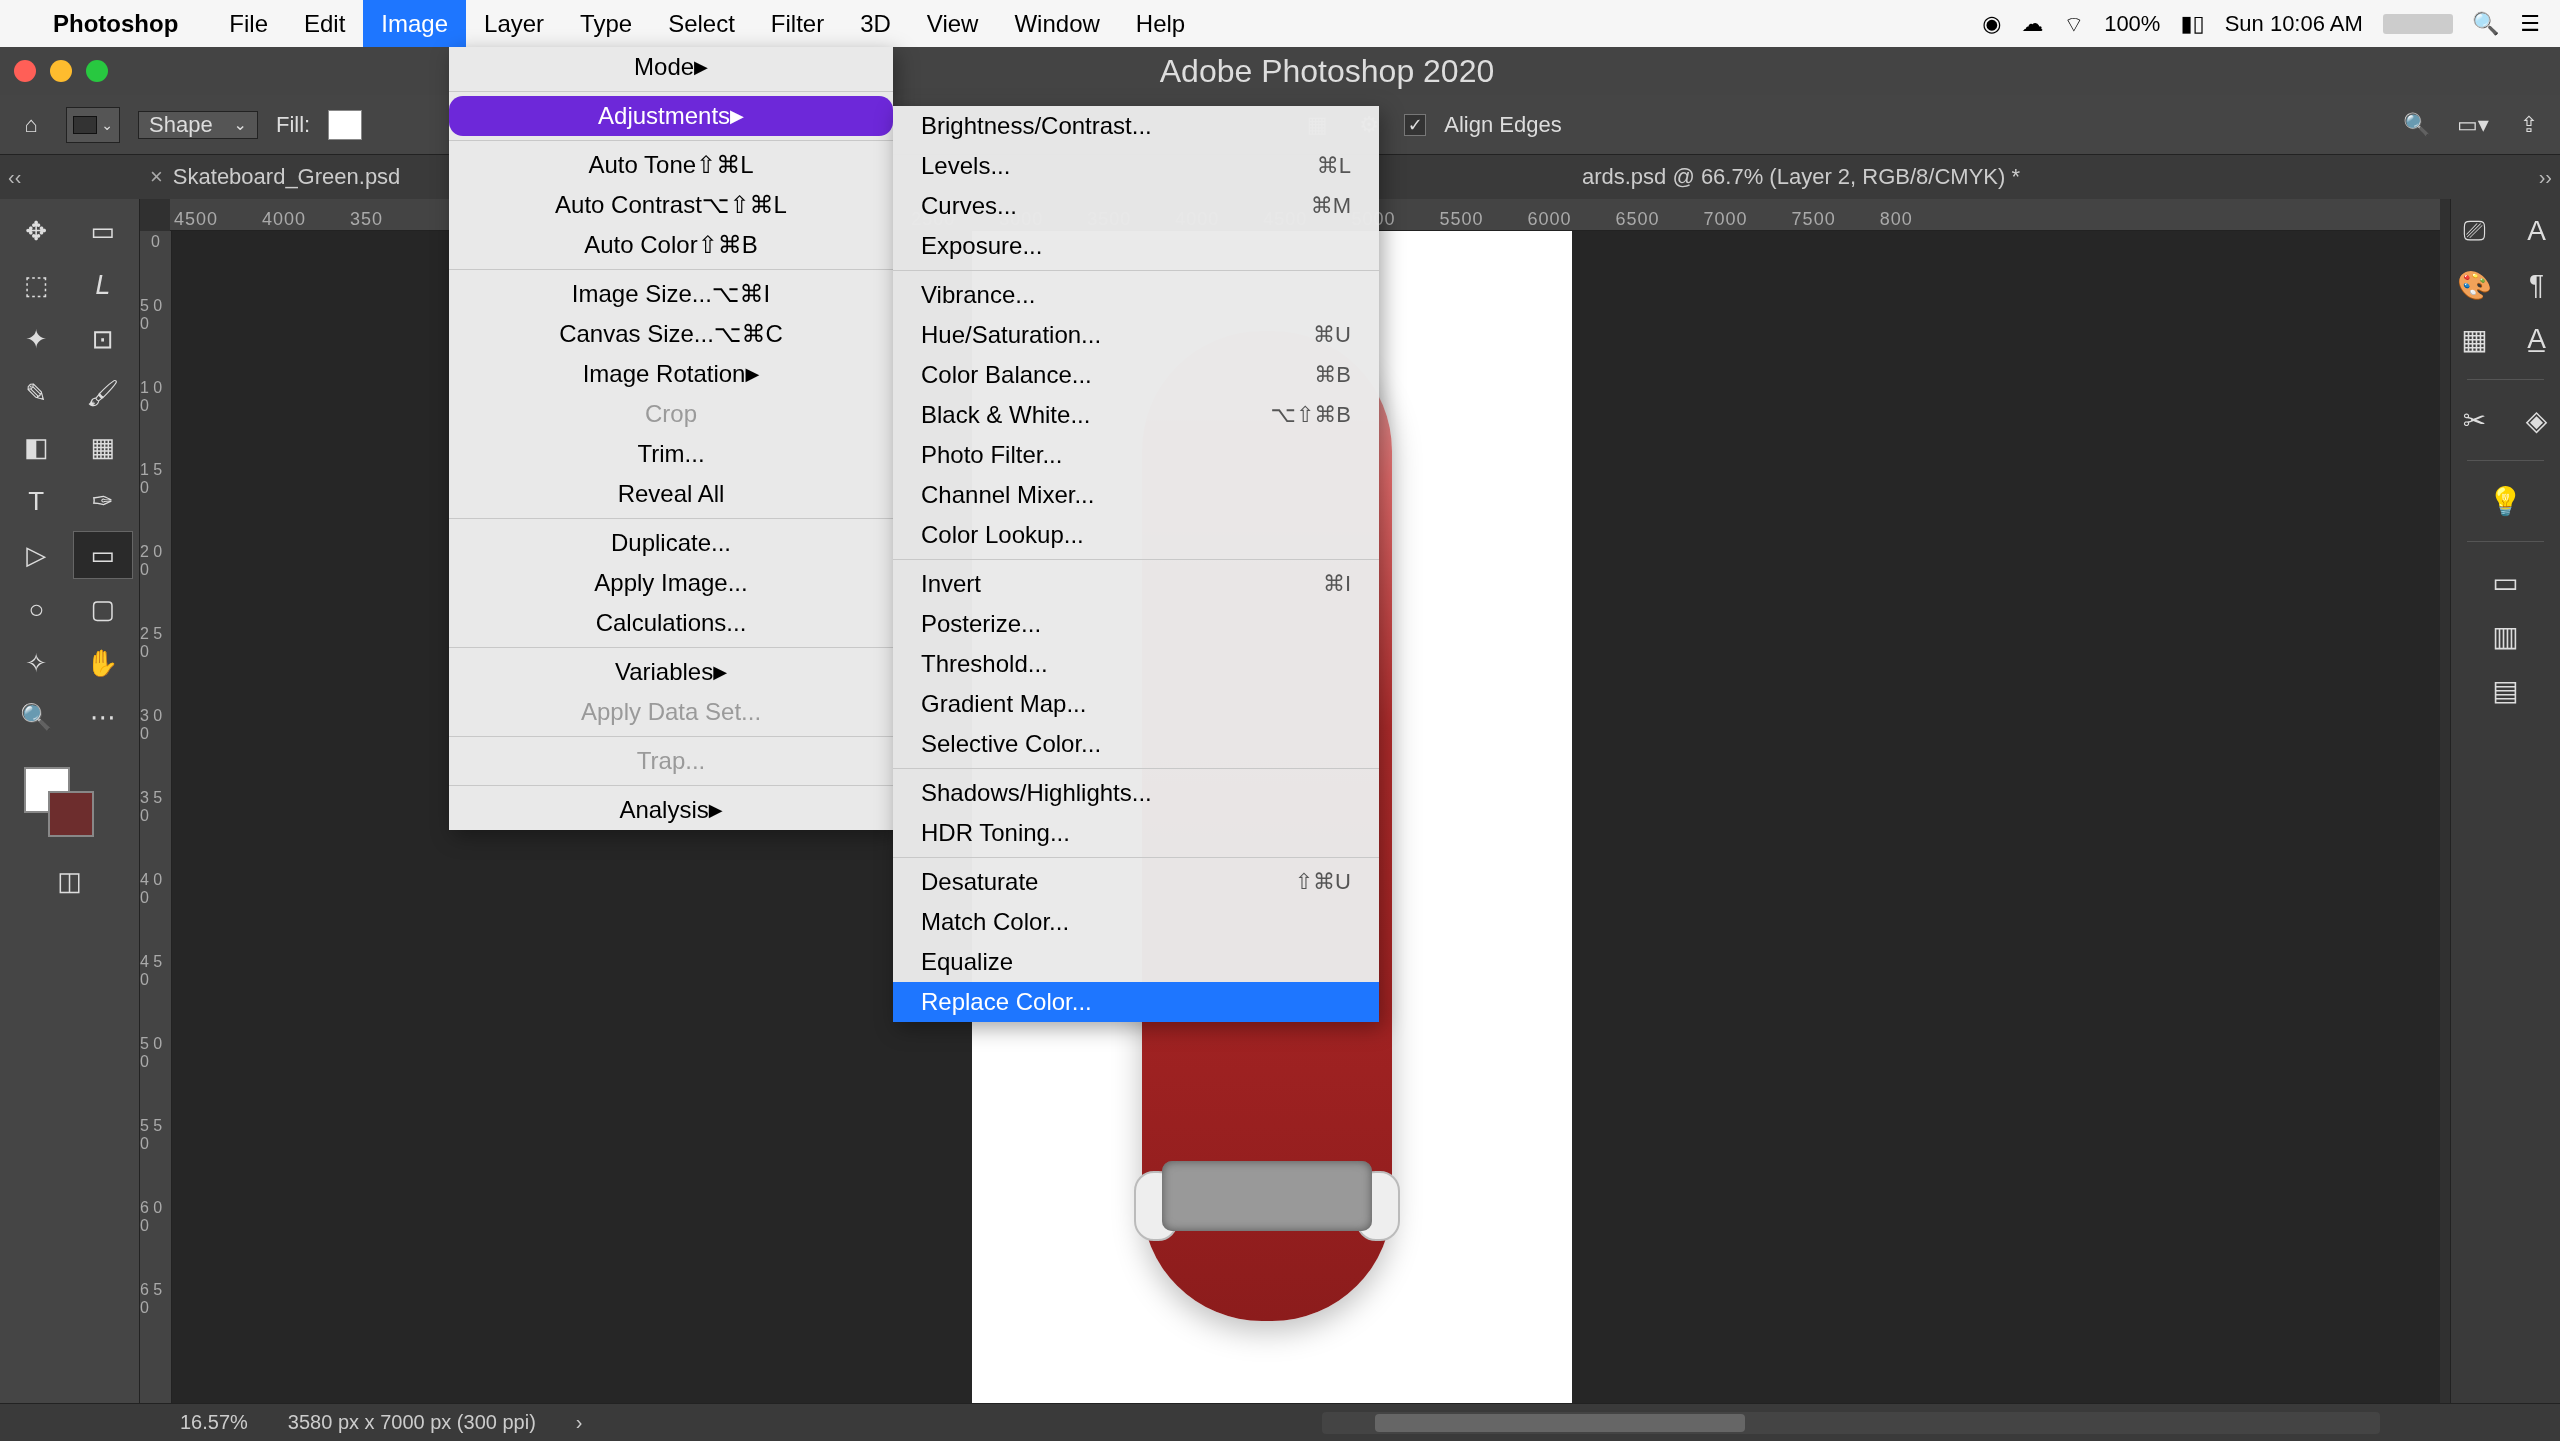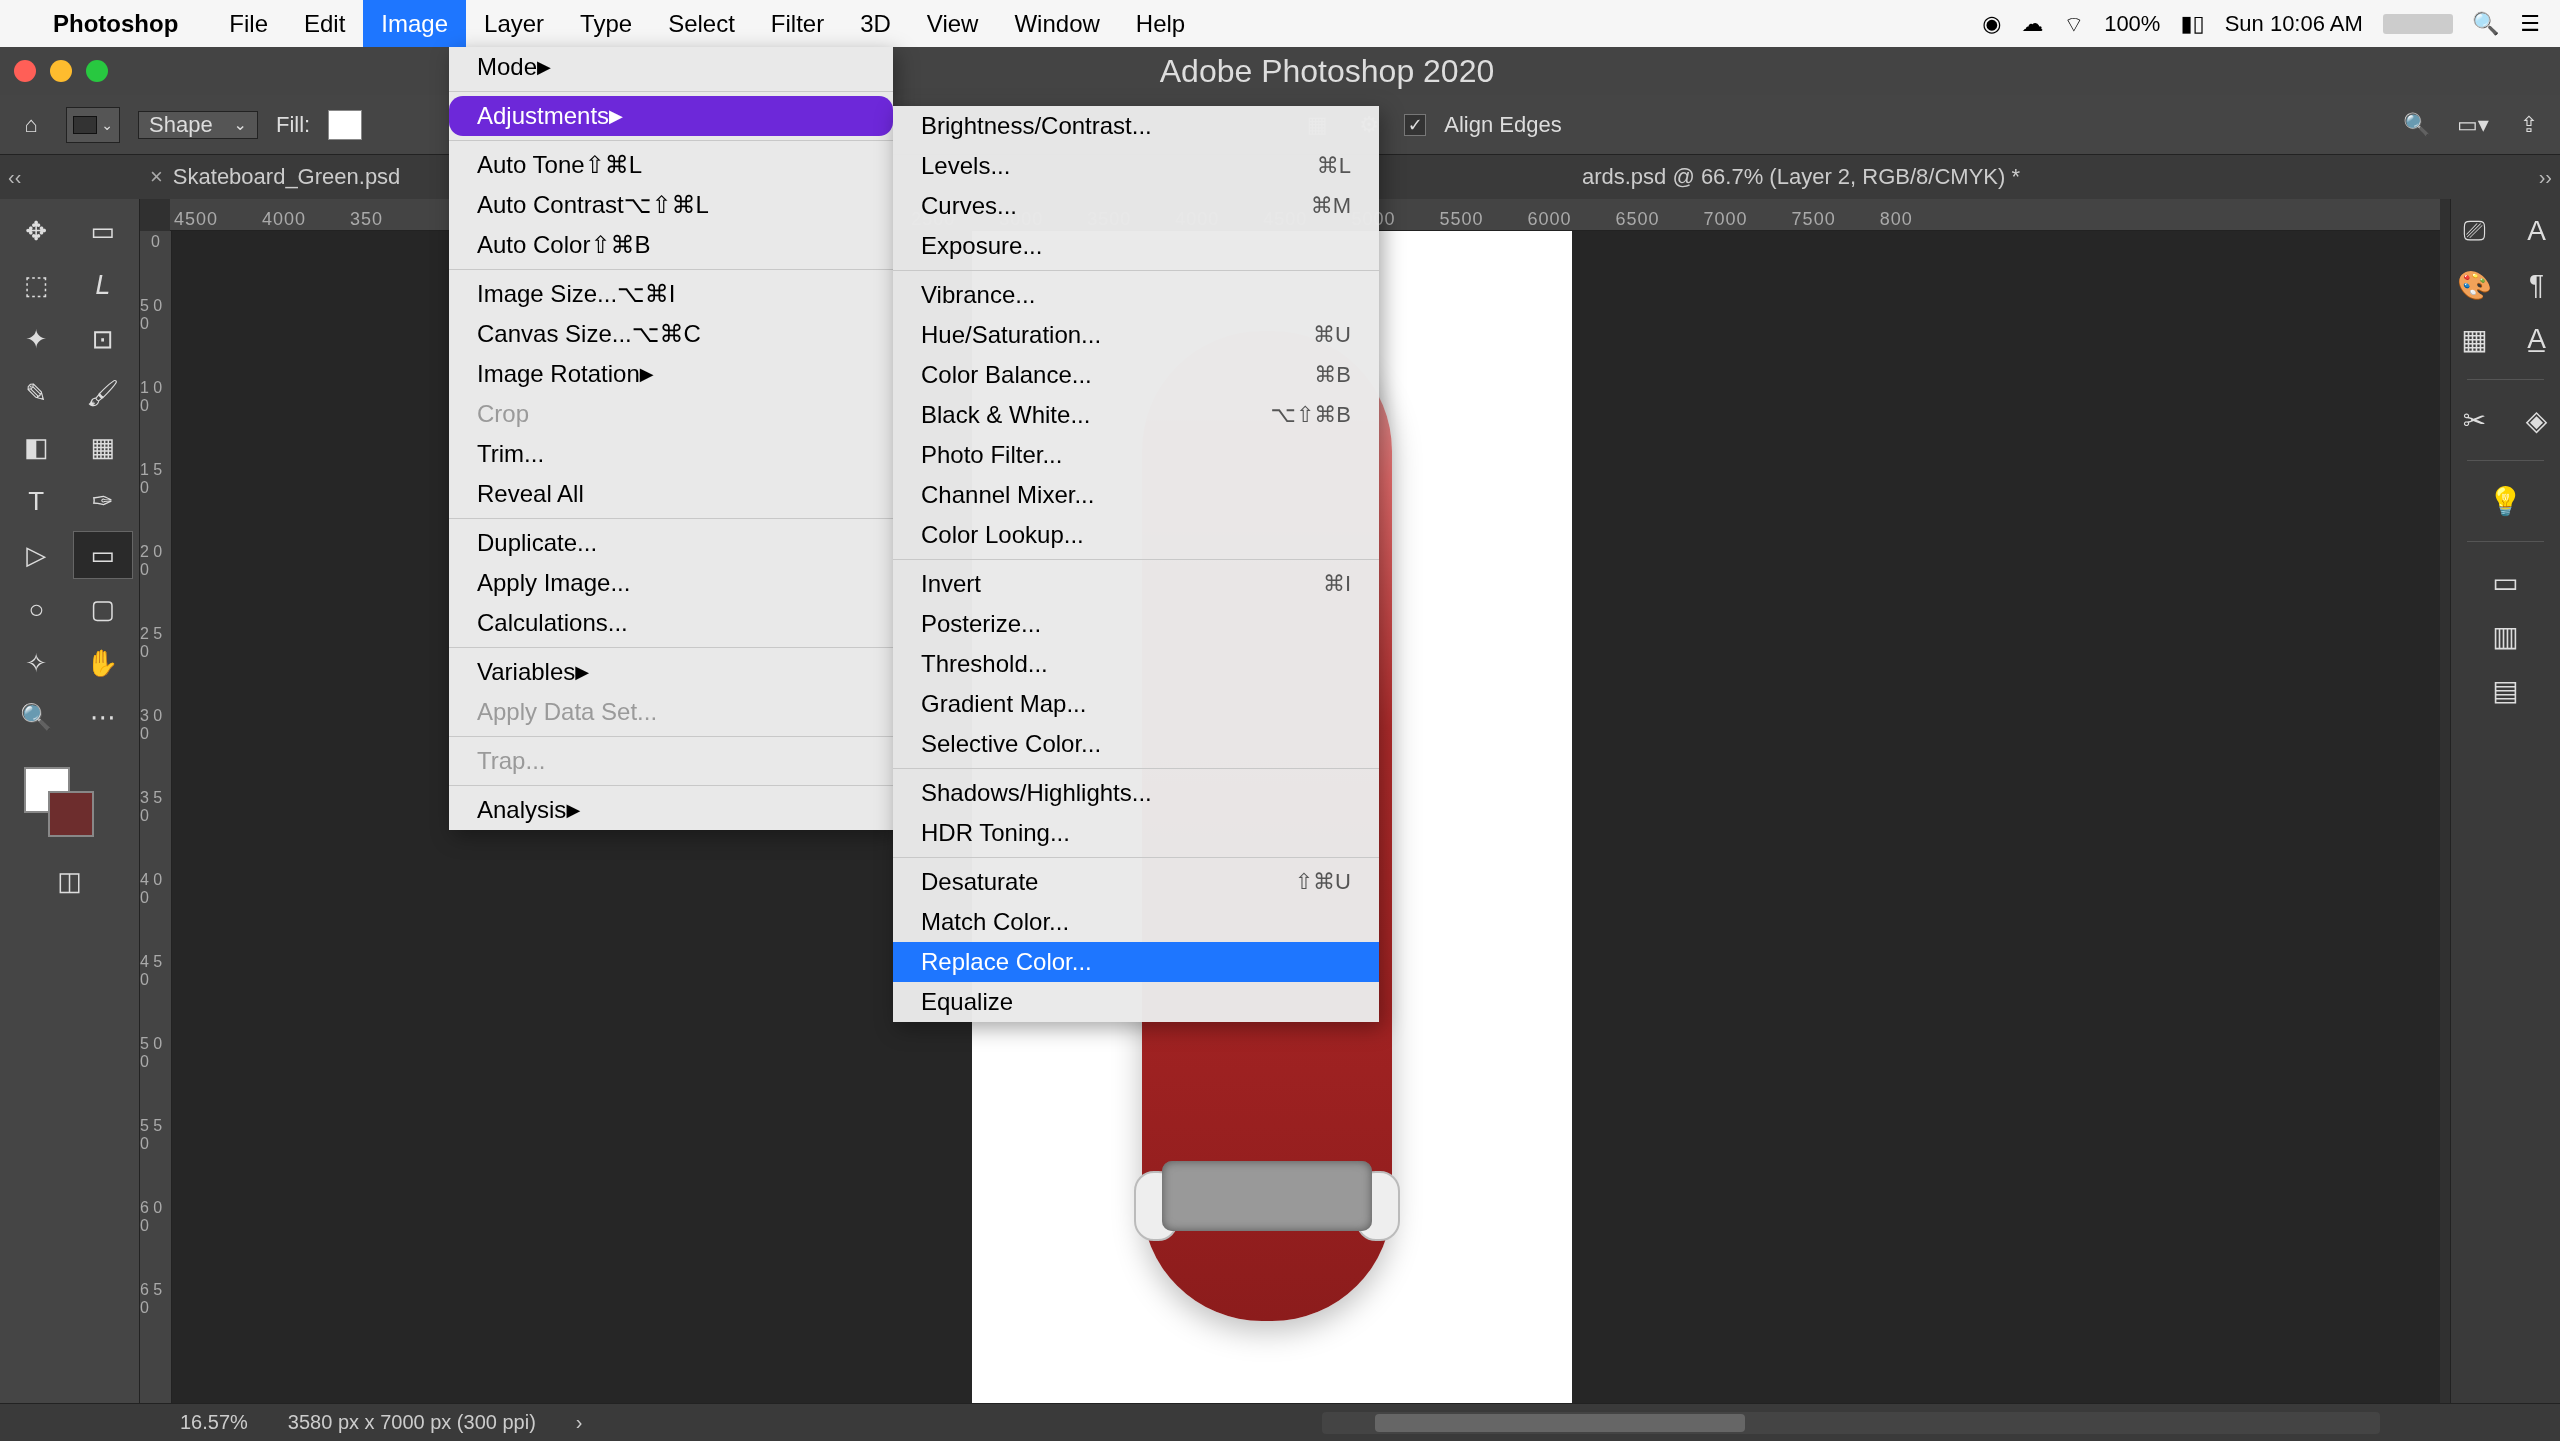--- a/index.html
+++ b/index.html
@@ -70,21 +70,21 @@
   .skateboard .wheel-r { position:absolute; bottom: 80px; right: -8px; width: 44px; height: 70px; background:#eee; border-radius: 20px; border: 2px solid #bbb;}
   
   
   .right-strip { width: 110px; background:#3a3a3a; border-left:1px solid #222; display:flex; flex-direction:column; align-items:center; padding-top: 10px; gap: 10px;}
   .right-strip .btn { width: 44px; height: 44px; display:flex; align-items:center; justify-content:center; font-size: 28px; color:#ddd;}
   .right-strip .row { display:flex; gap: 18px;}
   .right-strip .sep { width: 70%; height: 1px; background:#555; margin: 8px 0;}
   
   
   .dropdown { position: fixed; top: 47px; left: 449px; width: 444px; background: #e9e9e9; color:#000; box-shadow: 4px 6px 20px rgba(0,0,0,.35); font-size: 24px; z-index: 1000;}
-  .dropdown .mi { display:flex; align-items:center; justify-content:flex-start; padding: 6px 28px; }
+  .dropdown .mi { display:flex; align-items:center; justify-content:center; padding: 6px 28px; }
   .dropdown .mi .arrow { font-size: 18px; }
   .dropdown .mi.disabled { color: #9a9a9a; }
   .dropdown .mi.highlight { background:#6d28d9; color:#fff;border-radius:14px;}
   .dropdown hr { border: none; border-top: 1px solid #c8c8c8; margin: 4px 0; }
   
   .submenu { position: fixed; top: 106px; left: 893px; width: 486px; background: rgba(234,234,234,0.98); color:#000; box-shadow: 4px 6px 20px rgba(0,0,0,.35); font-size: 24px; z-index: 1001;}
   .submenu .mi { display:flex; align-items:center; justify-content:space-between; padding: 6px 28px;}
   .submenu .mi.highlight { background:#1e76ff; color:#fff;}
   .submenu hr { border:none; border-top: 1px solid #c8c8c8; margin: 4px 0;}
   .submenu .sc { color:#555; font-size: 22px; }
@@ -440,19 +440,19 @@
       <span>HDR Toning...</span>
     </div>
     <hr>
     <div class="mi">
       <span>Desaturate</span>
       <span class="sc">⇧⌘U</span>
     </div>
     <div class="mi">
       <span>Match Color...</span>
     </div>
+    <div class="mi">
+      <span>Equalize</span>
+    </div>
     <div class="mi highlight">
       <span>Replace Color...</span>
     </div>
-    <div class="mi">
-      <span>Equalize</span>
-    </div>
   </div>
 
 </body></html>

